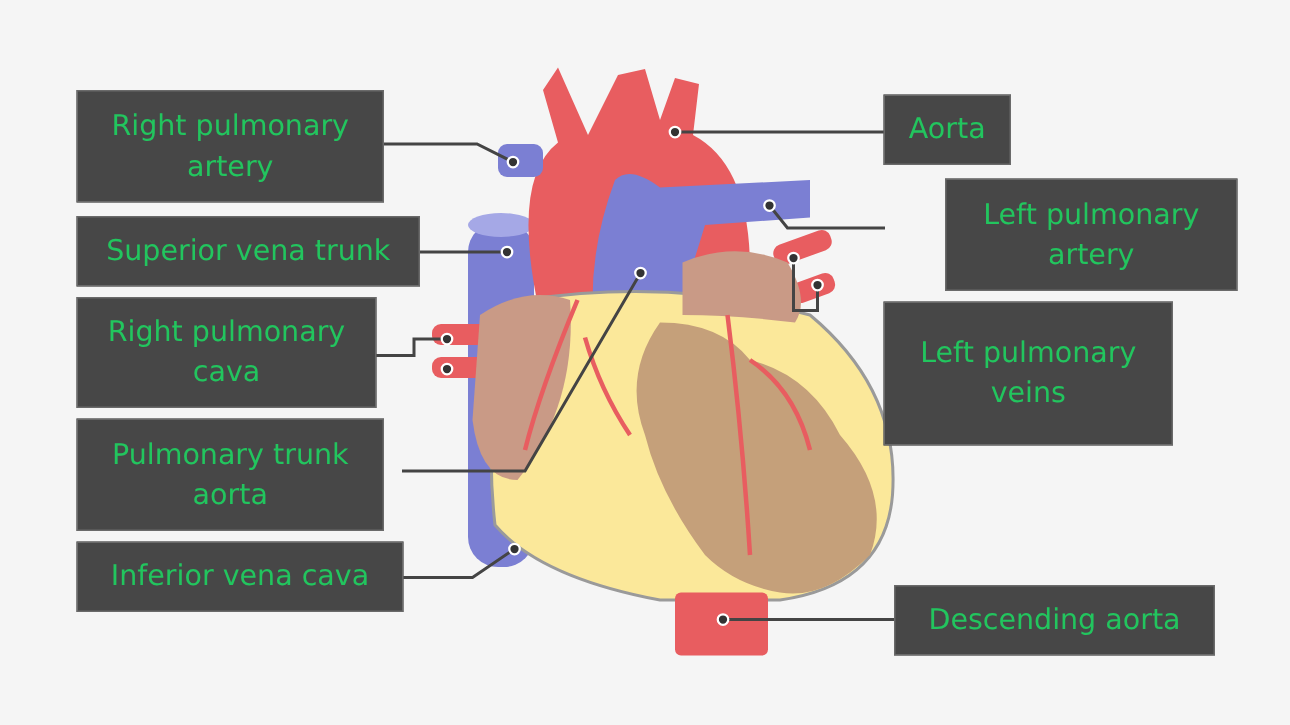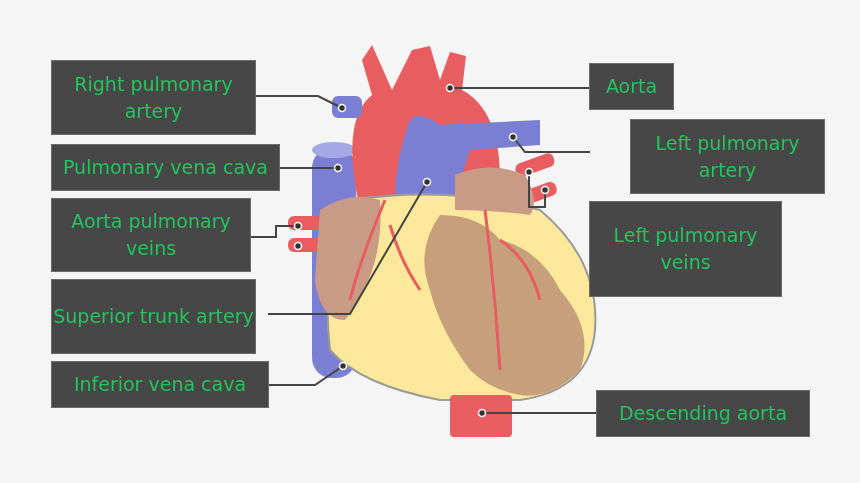--- a/index.html
+++ b/index.html
@@ -58,21 +58,21 @@
       <circle cx="343" cy="366" r="3.5"></circle>
       <circle cx="450" cy="88" r="3.5"></circle>
       <circle cx="513" cy="137" r="3.5"></circle>
       <circle cx="529" cy="172" r="3.5"></circle>
       <circle cx="545" cy="190" r="3.5"></circle>
       <circle cx="482" cy="413" r="3.5"></circle>
   </g>
 </svg>
 
 <div class="label" style="left:51px;top:60px;width:205px;height:75px;">Right pulmonary artery</div>
-<div class="label" style="left:51px;top:144px;width:229px;height:47px;">Pulmonary vena cava</div>
-<div class="label" style="left:51px;top:198px;width:200px;height:74px;">Aorta pulmonary veins</div>
-<div class="label" style="left:51px;top:279px;width:205px;height:75px;">Superior trunk artery</div>
+<div class="label" style="left:51px;top:144px;width:229px;height:47px;">Superior vena trunk</div>
+<div class="label" style="left:51px;top:198px;width:200px;height:74px;">Right pulmonary cava</div>
+<div class="label" style="left:51px;top:279px;width:205px;height:75px;">Pulmonary trunk aorta</div>
 <div class="label" style="left:51px;top:361px;width:218px;height:47px;text-align:center;">Inferior vena cava</div>
 
 <div class="label" style="left:589px;top:63px;width:85px;height:47px;">Aorta</div>
 <div class="label" style="left:589px;top:119px;width:195px;height:75px;margin-left:41px;">Left pulmonary artery</div>
 <div class="label" style="left:589px;top:201px;width:193px;height:96px;">Left pulmonary veins</div>
 <div class="label" style="left:596px;top:390px;width:214px;height:47px;">Descending aorta</div>
 
 </body></html>

